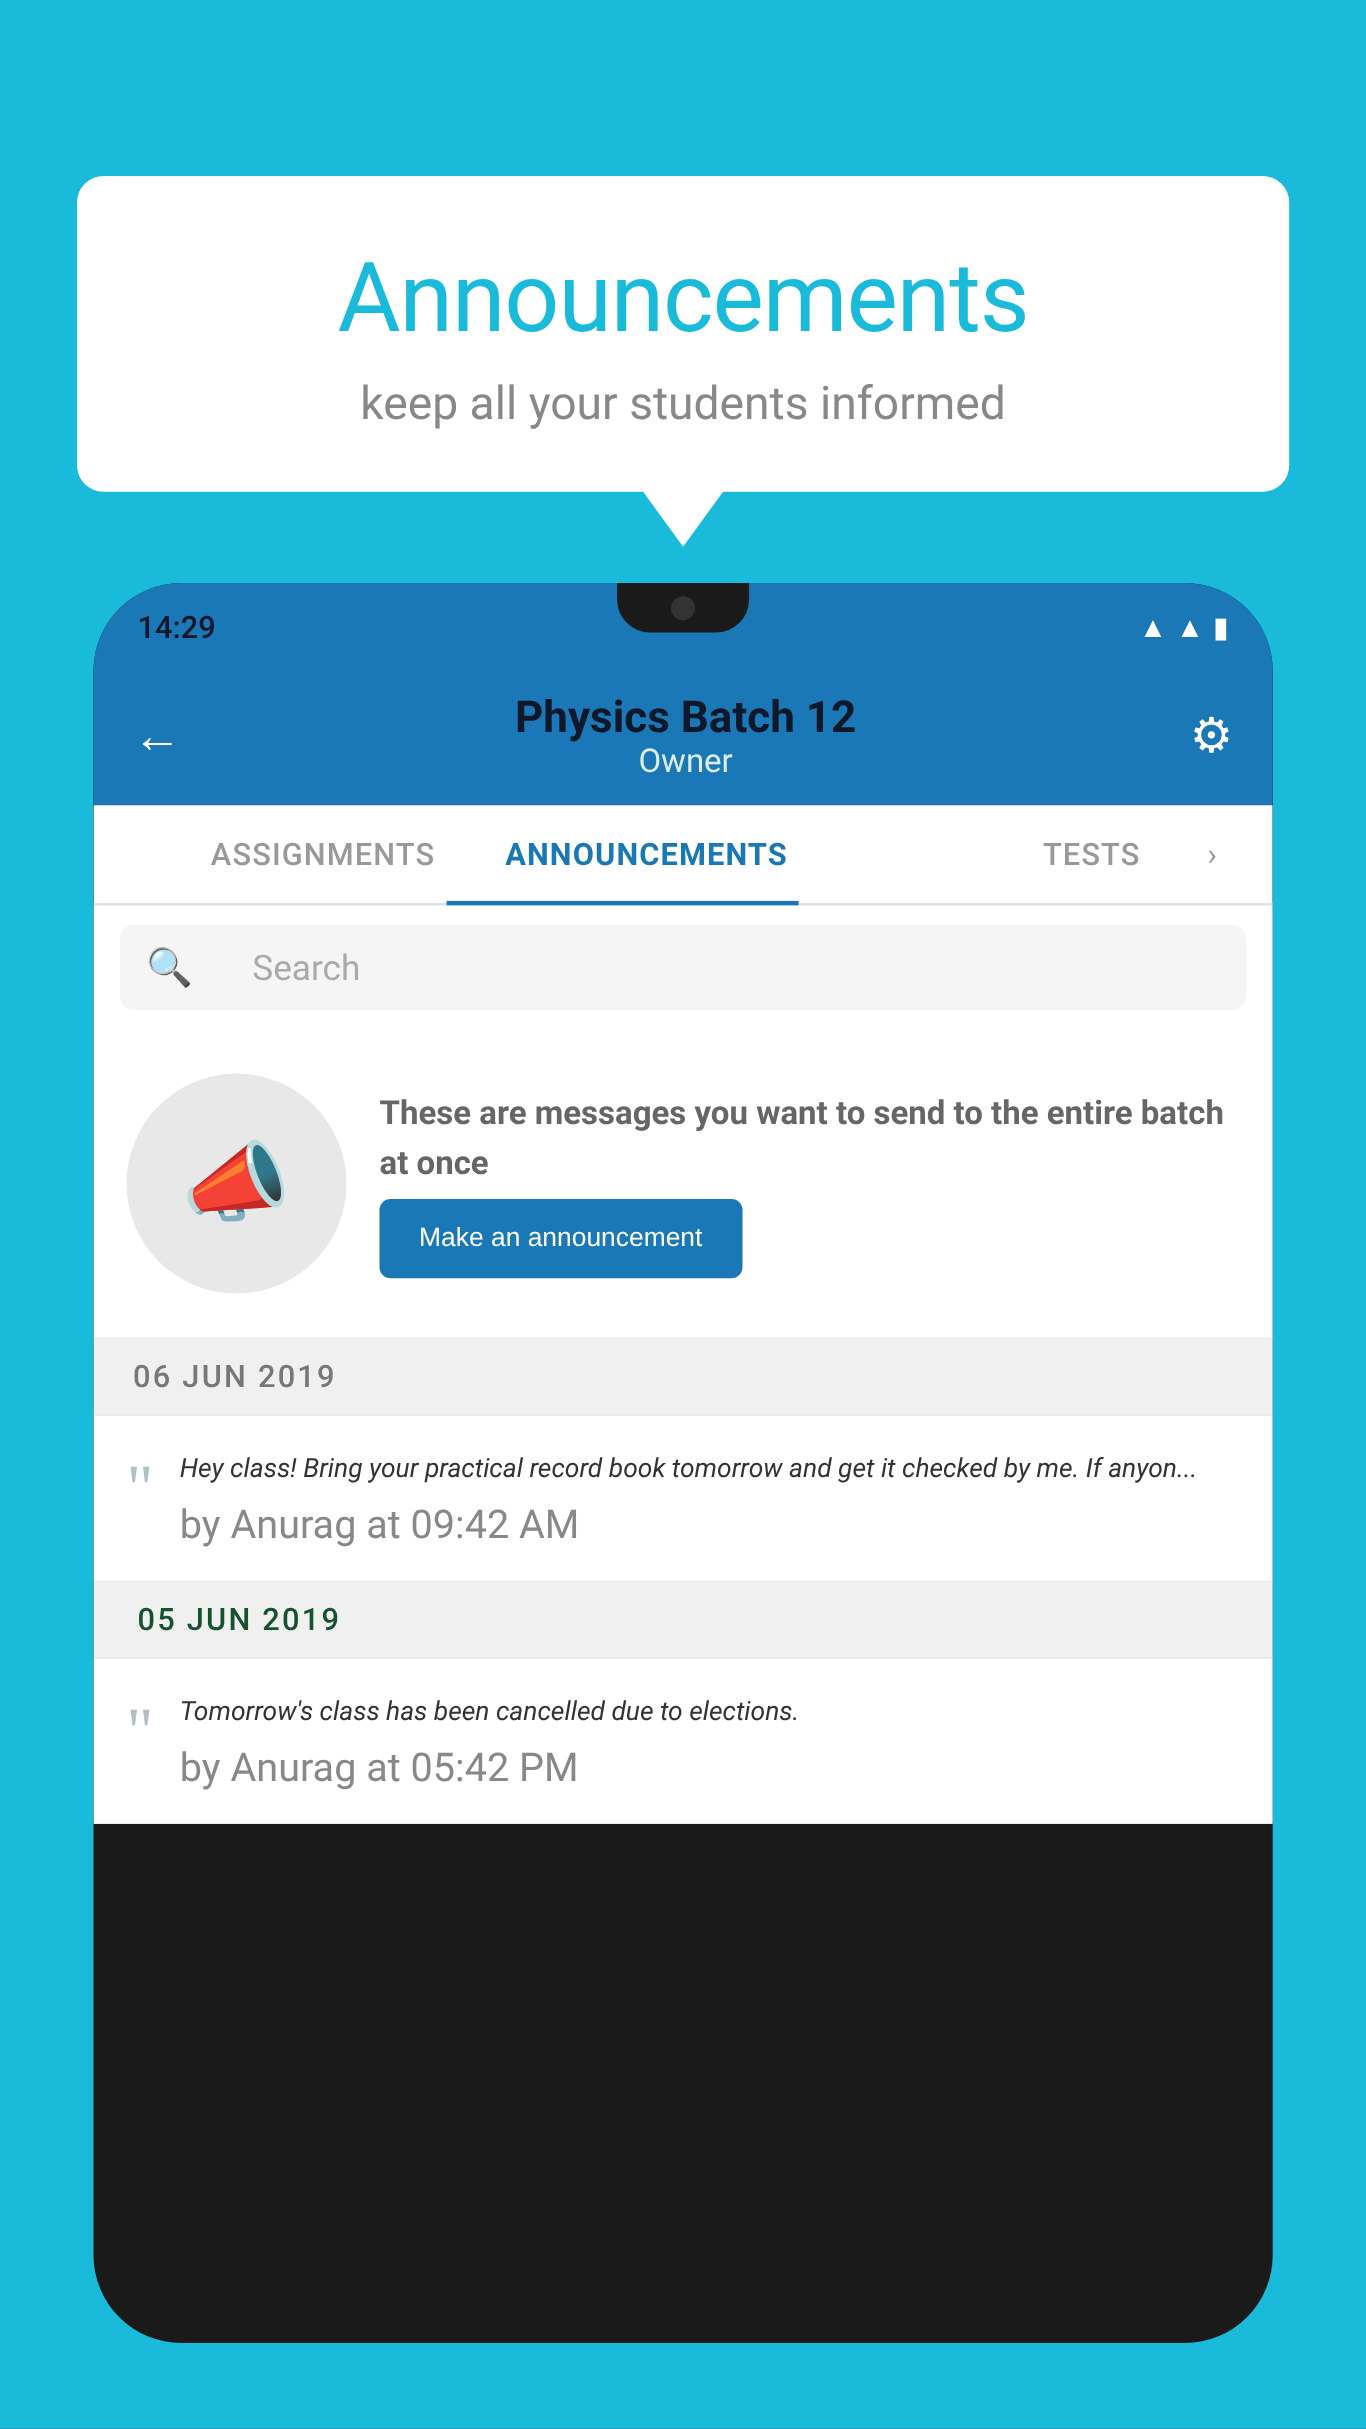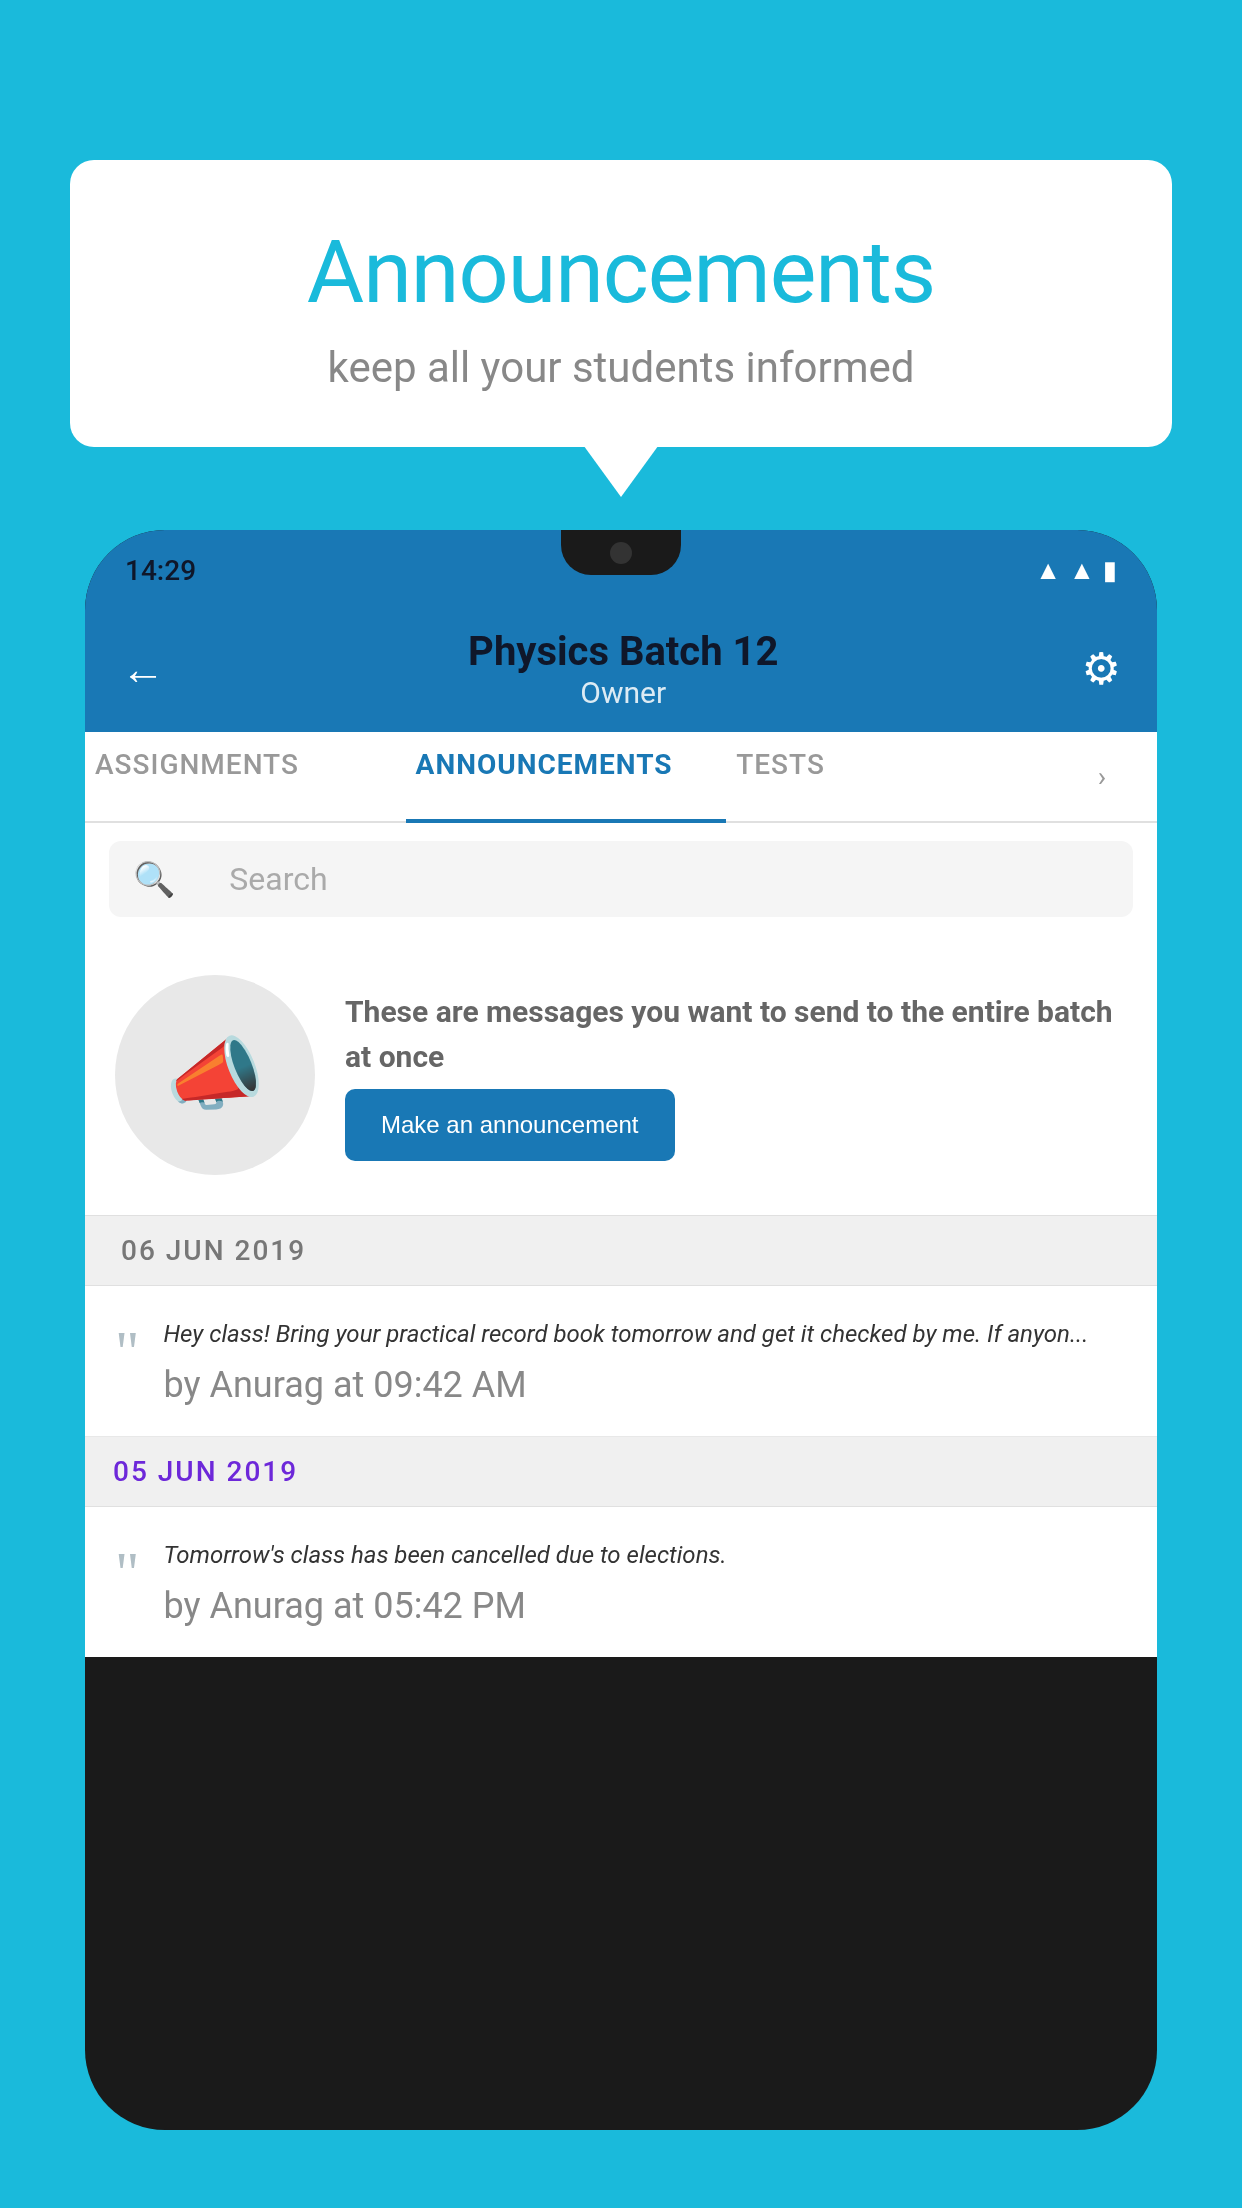--- a/index.html
+++ b/index.html
@@ -164,22 +164,22 @@
 
     
     .tabs-container {
       background: white;
       display: flex;
       border-bottom: 2px solid #e0e0e0;
     }
 
     .tab {
       flex: 1;
-      padding: 16px 10px;
-      text-align: left;
+      padding: 28px 10px;
+      text-align: right;
       font-size: 28px;
       font-weight: 500;
       color: #999;
       letter-spacing: 1px;
       text-transform: uppercase;
       cursor: pointer;
       position: relative;
     }
 
     .tab.active {
@@ -332,23 +332,23 @@
     }
 
     .announcement-meta {
       font-size: 36px;
       color: #888;
     }
 
     
     .date-separator-2 {
       background: #f0f0f0;
-      padding: 18px 28px;
+      padding: 18px 40px;
       font-size: 28px;
-      color: #6d28d9;
+      color: #14532d;
       letter-spacing: 2px;
       font-weight: 500;
       border-bottom: 1px solid #e0e0e0;
     }
 
     .announcement-item-2 {
       background: white;
       padding: 30px 30px 30px 30px;
       display: flex;
       align-items: flex-start;

